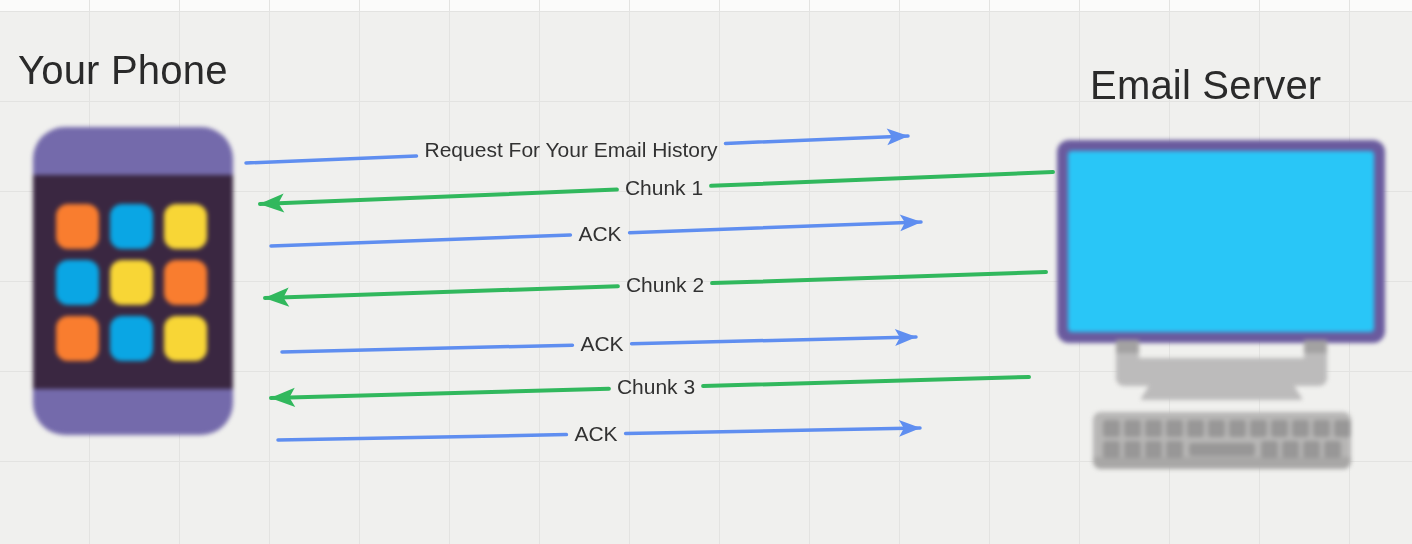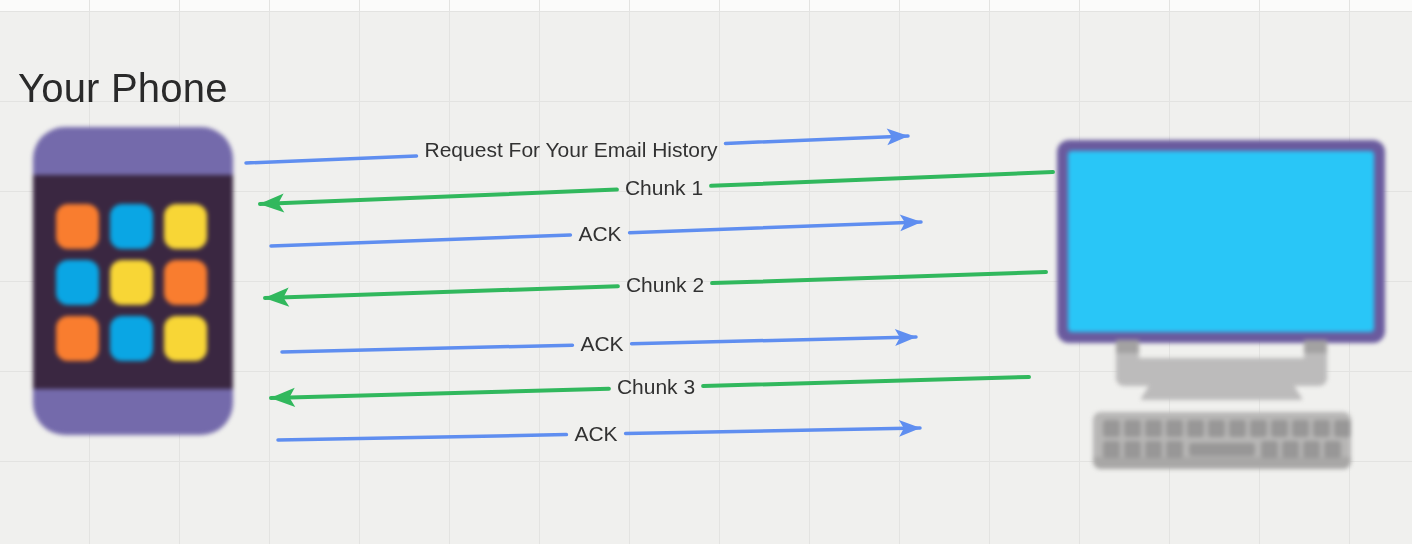--- a/index.html
+++ b/index.html
@@ -19,21 +19,21 @@
     background-position: -1px 11px, -1px 11px, 0 0;
   }
 
   .title {
     position: absolute;
     font-size: 40px;
     color: var(--title);
     white-space: nowrap;
     letter-spacing: 0.2px;
   }
-  .phone-title  { left: 18px;  top: 66px; }
+  .phone-title  { left: 18px;  top: 48px; }
   .server-title { left: 1090px; top: 63px; }
 
   
   .phone-wrap { position:absolute; inset:0; filter: blur(2px); pointer-events:none; }
   .phone-body {
     position:absolute; left:33px; top:127px; width:200px; height:308px;
     background: var(--phone-purple); border-radius: 32px;
   }
   .phone-screen {
     position:absolute; left:0; right:0; top:48px; height:214px;
@@ -87,20 +87,21 @@
     font: 21px "Liberation Sans", "DejaVu Sans", sans-serif;
     fill: var(--label);
   }
 </style>
 </head>
 <body>
 
 <div class="canvas">
 
   <div class="title phone-title">Your Phone</div>
+  <div class="title server-title">Email Server</div>
 
   <div class="phone-wrap">
     <div class="phone-body">
       <div class="phone-screen">
         <div class="phone-apps" id="phone-apps">
             <div class="app-tile" style="background: var(--tile-orange);"></div>
             <div class="app-tile" style="background: var(--tile-blue);"></div>
             <div class="app-tile" style="background: var(--tile-yellow);"></div>
             <div class="app-tile" style="background: var(--tile-blue);"></div>
             <div class="app-tile" style="background: var(--tile-yellow);"></div>

